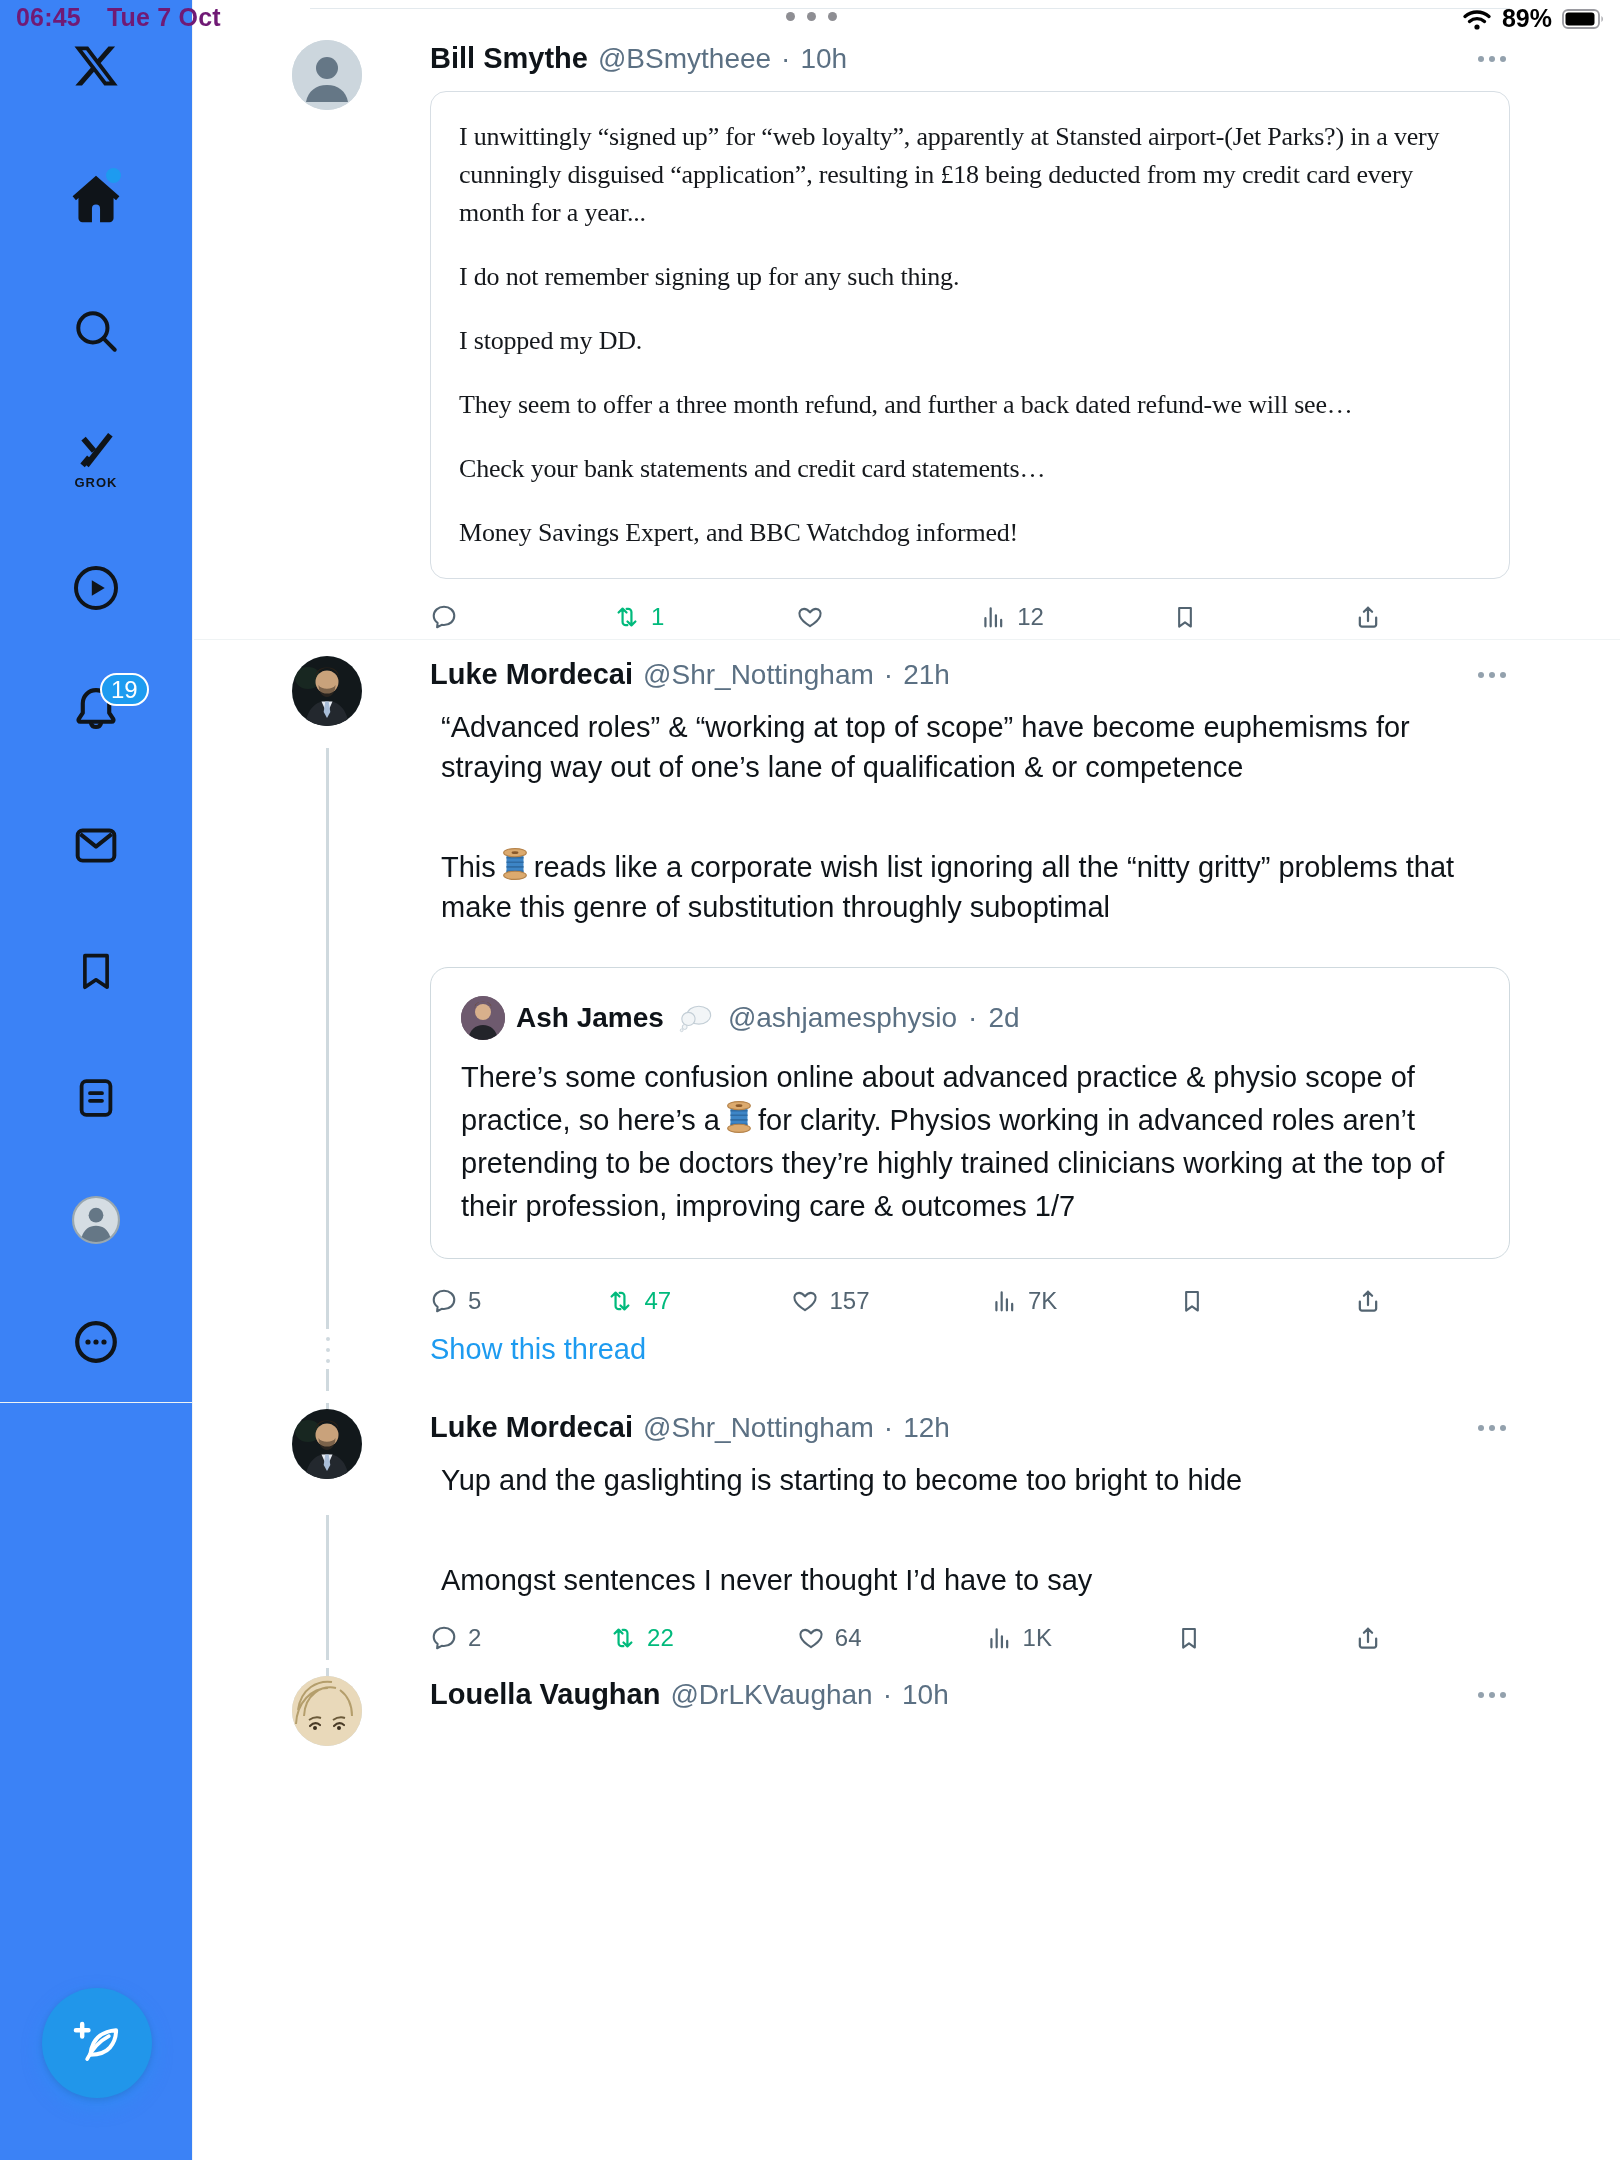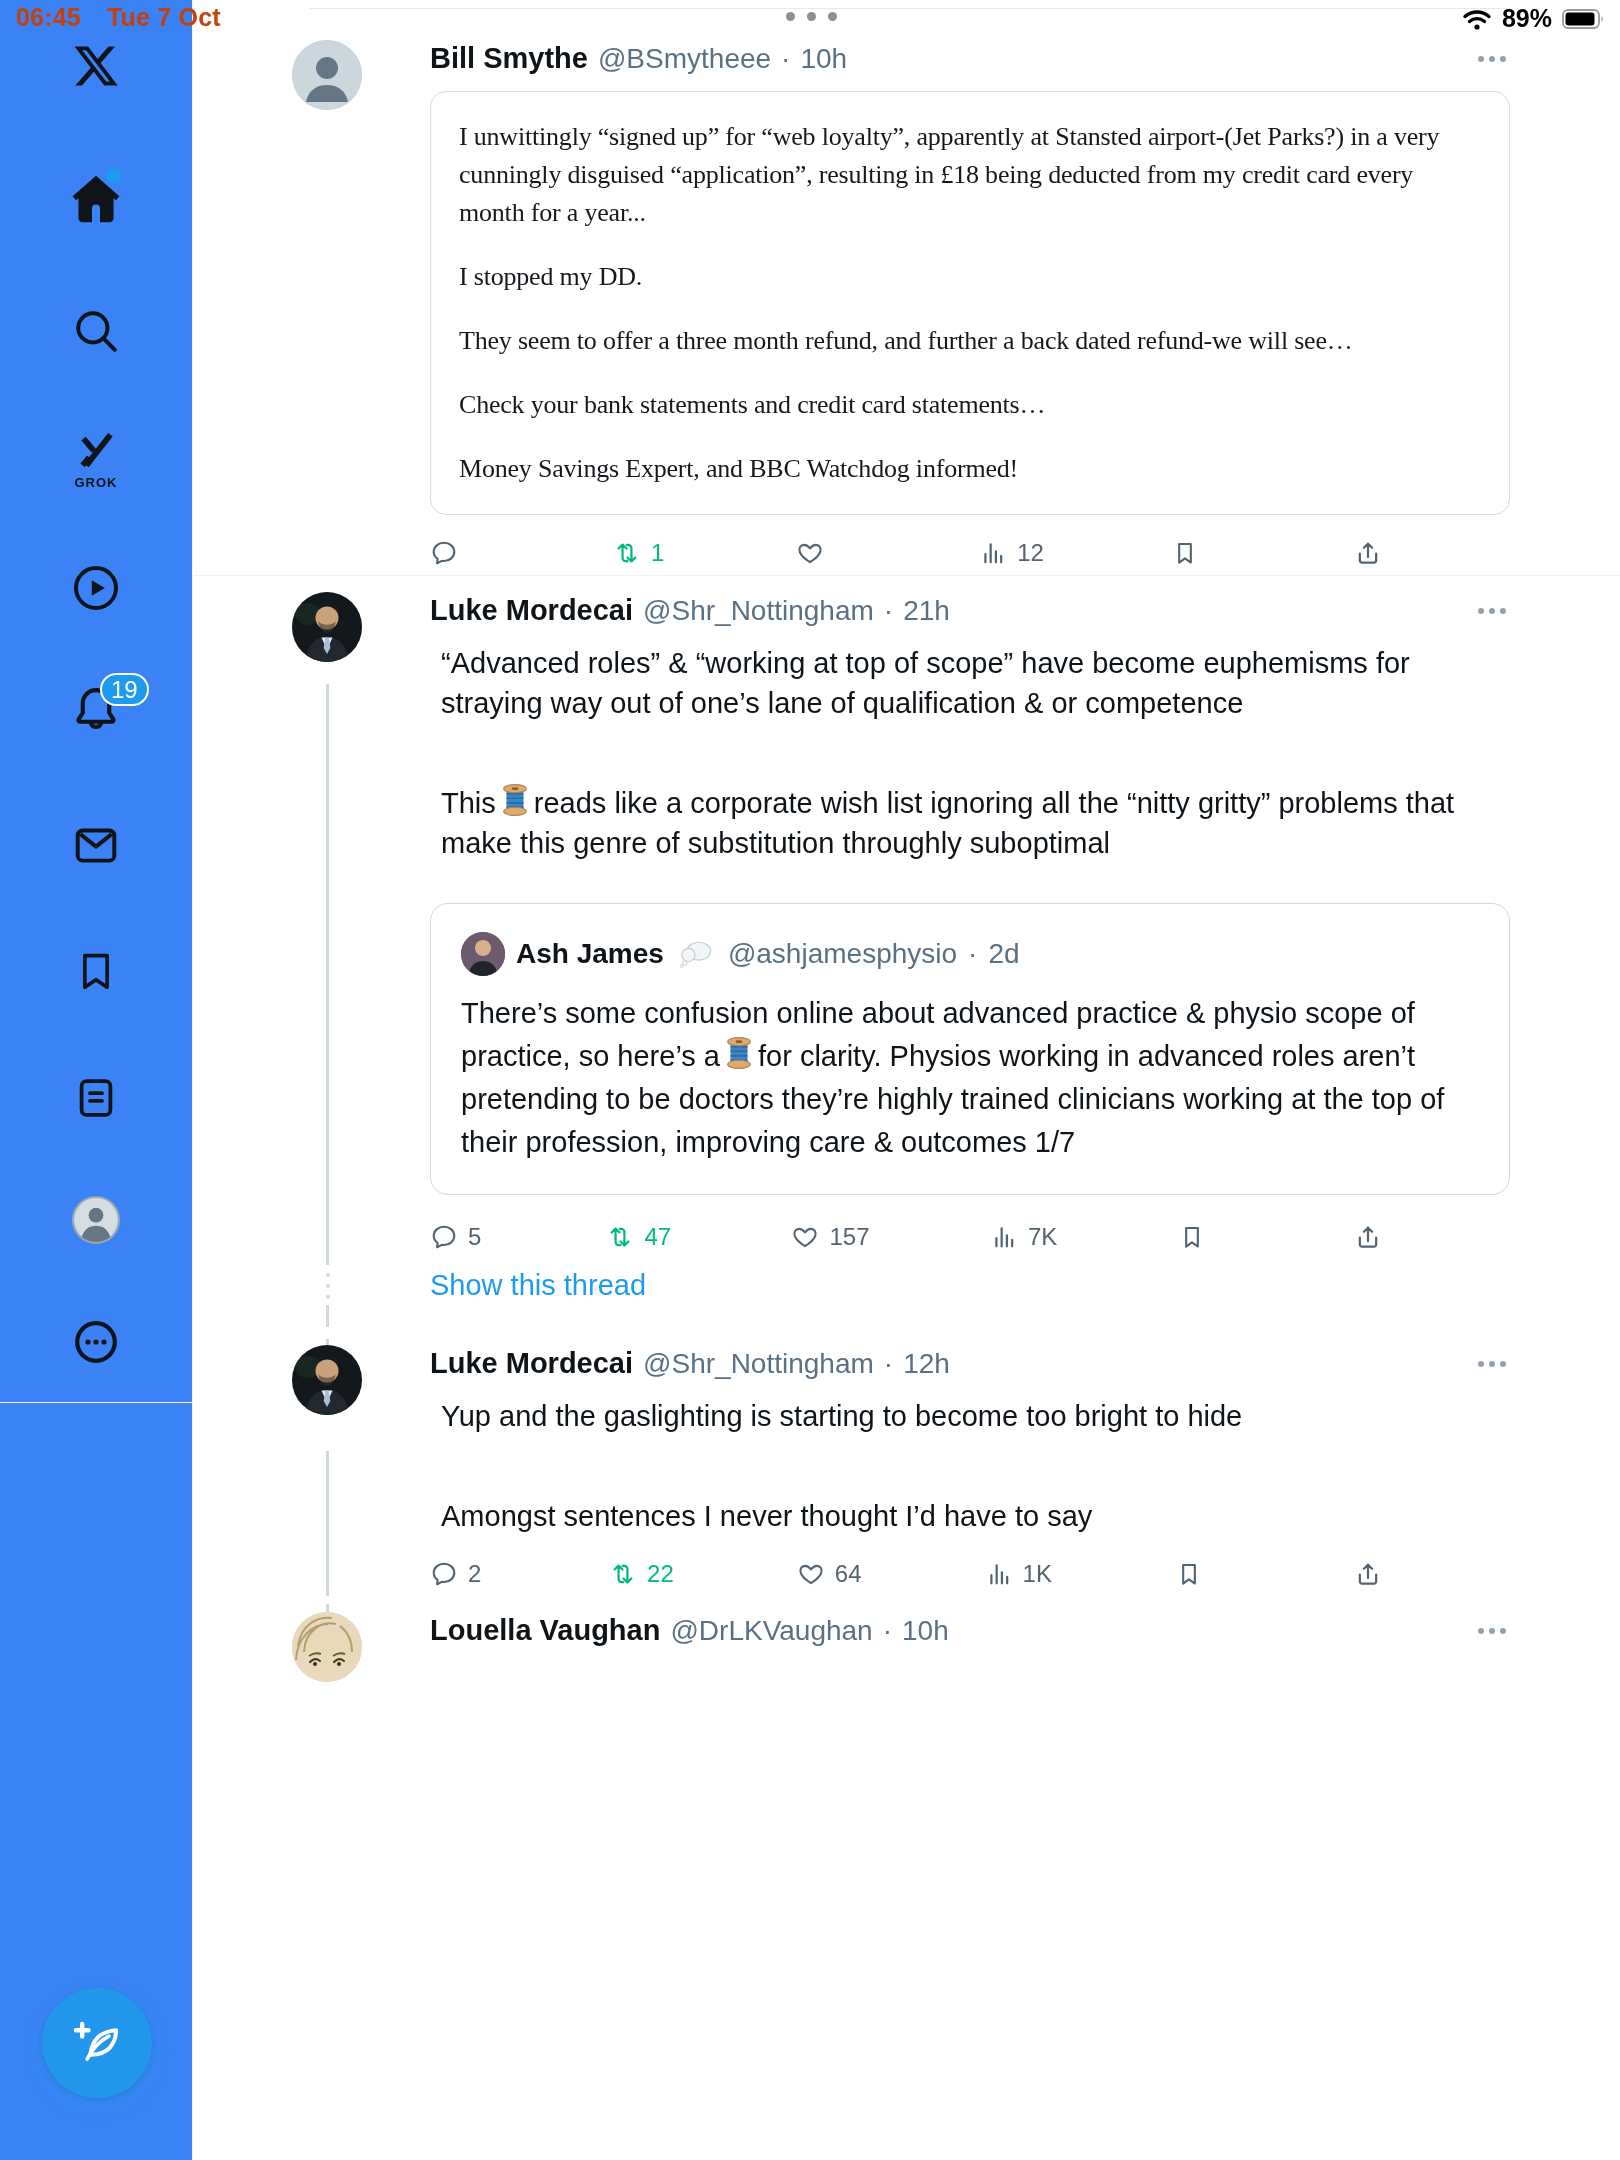--- a/index.html
+++ b/index.html
@@ -8,21 +8,21 @@
     width:1620px; height:2160px; position:relative; overflow:hidden;
     background:#fff; color:#0f1419;
     font-family:"Liberation Sans", sans-serif;
     -webkit-font-smoothing:antialiased;
   }
   svg { display:block; }
 
   
   .statusbar { position:absolute; top:0; left:0; width:1620px; height:30px; z-index:30; }
   .sb-left { position:absolute; left:16px; top:3px; display:flex; gap:26px;
-             font-size:25px; font-weight:700; color:#c2410c; letter-spacing:.2px; }
+             font-size:25px; font-weight:700; color:#701a75; letter-spacing:.2px; }
   .sb-right { position:absolute; right:14px; top:4px; display:flex; align-items:center; gap:10px;
               font-size:25px; font-weight:600; color:#000; }
   .top-hairline { position:absolute; left:310px; top:8px; width:1200px; height:1px; background:#e3e9ed; }
   .multitask { position:absolute; left:786px; top:12px; display:flex; gap:12px; }
   .multitask i { width:9px; height:9px; border-radius:50%; background:#8e8e93; }
 
   
   .sidebar { position:absolute; left:0; top:0; width:193px; height:2160px;
              border-right:1px solid #eff3f4; background:#3b82f6; }
   .sidebar-endline { position:absolute; left:0; top:1402px; width:193px; height:1px; background:#eff3f4; }
@@ -231,20 +231,21 @@
         <span class="sep">·</span>
         <span class="time">10h</span>
         <span class="more-btn">
             <i></i>
             <i></i>
             <i></i>
           </span>
       </div>
       <div class="media-card">
         <p>I unwittingly “signed up” for “web loyalty”, apparently at Stansted airport-(Jet Parks?) in a very cunningly disguised “application”, resulting in £18 being deducted from my credit card every month for a year...</p>
+        <p>I do not remember signing up for any such thing.</p>
         <p>I stopped my DD.</p>
         <p>They seem to offer a three month refund, and further a back dated refund-we will see…</p>
         <p>Check your bank statements and credit card statements…</p>
         <p>Money Savings Expert, and BBC Watchdog informed!</p>
       </div>
       <div class="actions">
         <span class="action">
           <svg viewBox="0 0 24 24">
               <path d="M12 3.2c-4.9 0-8.8 3.5-8.8 7.8 0 2.5 1.3 4.7 3.3 6.1l-.4 3.7 4-2.1c.6.1 1.2.2 1.9.2 4.9 0 8.8-3.5 8.8-7.9s-3.9-7.8-8.8-7.8z" fill="none" stroke="currentColor" stroke-width="1.8" stroke-linejoin="round"></path>
             </svg>

